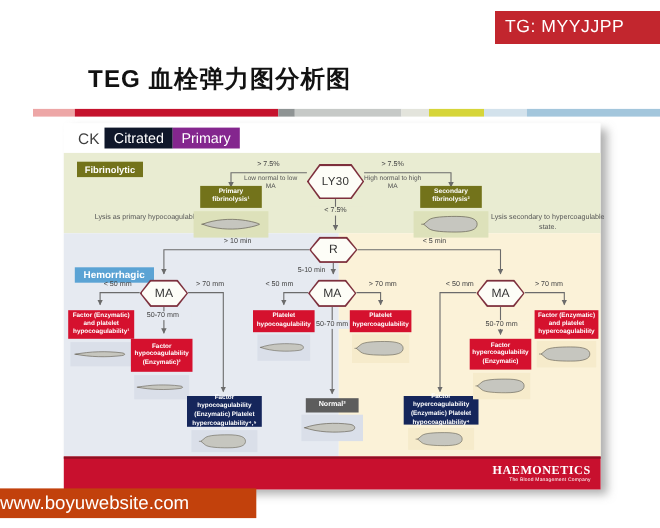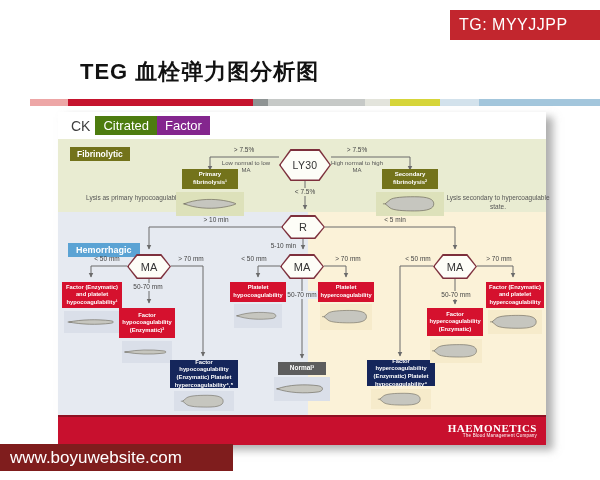--- a/index.html
+++ b/index.html
@@ -28,21 +28,21 @@
           box-shadow:7px 5px 8px rgba(110,110,110,.55); }
   .zone-fib   { position:absolute; left:0; top:27px;  width:488px; height:73px;  background:#e9ecd2; }
   .zone-hemo  { position:absolute; left:0; top:100px; width:250px; height:203px; background:#e6eaf1; }
   .zone-hyper { position:absolute; left:250px; top:100px; width:238px; height:203px; background:#fbf2d8; }
   .card-footer{ position:absolute; left:0; top:303px; width:488px; height:30px; background:#c8102e;
                 border-top:2px solid #8e1022; box-sizing:border-box; }
 
   .assay-row { position:absolute; left:13px; top:3px; display:flex; align-items:center; height:21px; }
   .assay-code { color:#3f3f3f; font-size:14px; margin-right:5px; }
   .chip { color:#fff; font-size:13px; padding:2px 8px; }
-  .chip-citrated { background:#4d7c0f; }
+  .chip-citrated { background:#0f172a; }
   .chip-kaolin   { background:#84268e; }
 
   .zone-tag { position:absolute; color:#fff; font-weight:bold; }
   .tag-fib   { left:12px;  top:35px;  background:#73731b; font-size:8.5px; padding:2px 7px; }
   .tag-hemo  { left:10px;  top:131px; background:#5ba3d4; font-size:9px;   padding:2px 8px; }
   .tag-hyper { left:256px; top:122px; background:#f0b429; font-size:9px;   padding:2px 8px; }
 
   
   .hex { position:absolute; }
   .hex-outer { width:100%; height:100%; background:#7d2f3c;
@@ -86,22 +86,22 @@
   .copyright { position:absolute; left:0; top:9px; width:100%; text-align:center;
                font-size:8px; color:#fff; }
   .brand { position:absolute; right:9px; top:5px; text-align:right; color:#fff;
            font-family:"Liberation Serif", serif; font-weight:bold; font-size:11px;
            letter-spacing:0.5px; line-height:1.1; }
   .brand-tag { display:block; font-family:"Liberation Sans", sans-serif; font-weight:normal;
                font-size:4.5px; letter-spacing:0.2px; }
 
   
   .watermark { position:absolute; left:0; top:444px; width:233px; height:27px;
-               background:#7f1d1d; color:#fff; font-size:17px; line-height:27px;
-               padding-left:10px; box-sizing:border-box; z-index:5; }
+               background:#c2410c; color:#fff; font-size:17px; line-height:27px;
+               box-sizing:border-box; z-index:5; }
 </style>
 </head>
 <body>
 
 <svg width="0" height="0" style="position:absolute" aria-hidden="true">
   <defs>
     <symbol id="wf-thin" viewBox="0 0 100 36">
       <path d="M0,18 H8" fill="none" stroke="#686458" stroke-width="1.2"></path>
       <path d="M2,18 C28,13 58,12 86,15.5 C93,16.5 93,19.5 86,20.5 C58,24 28,23 2,18 Z" fill="#c6c6bf" stroke="#686458" stroke-width="1.2"></path>
     </symbol>
@@ -163,21 +163,21 @@
         <path d="M266,154 H288 V165" marker-end="url(#arrw)"></path>
         <path d="M375,154 H342 V244" marker-end="url(#arrw)"></path>
         <path d="M397,167 V192" marker-end="url(#arrw)"></path>
         <path d="M419,154 H455 V165" marker-end="url(#arrw)"></path>
       </g>
     </svg>
 
     <div class="assay-row">
       <span class="assay-code">CK</span>
       <span class="chip chip-citrated">Citrated</span>
-      <span class="chip chip-kaolin">Factor</span>
+      <span class="chip chip-kaolin">Primary</span>
     </div>
 
     <div class="zone-tag tag-fib">Fibrinolytic</div>
     <div class="zone-tag tag-hemo">Hemorrhagic</div>
 
     <div class="hex hex-ly30" style="left:221px;top:37px;width:52px;height:32px;">
       <div class="hex-outer"></div>
       <div class="hex-inner">LY30</div>
     </div>
     <div class="hex" style="left:223px;top:103px;width:44px;height:24px;">

